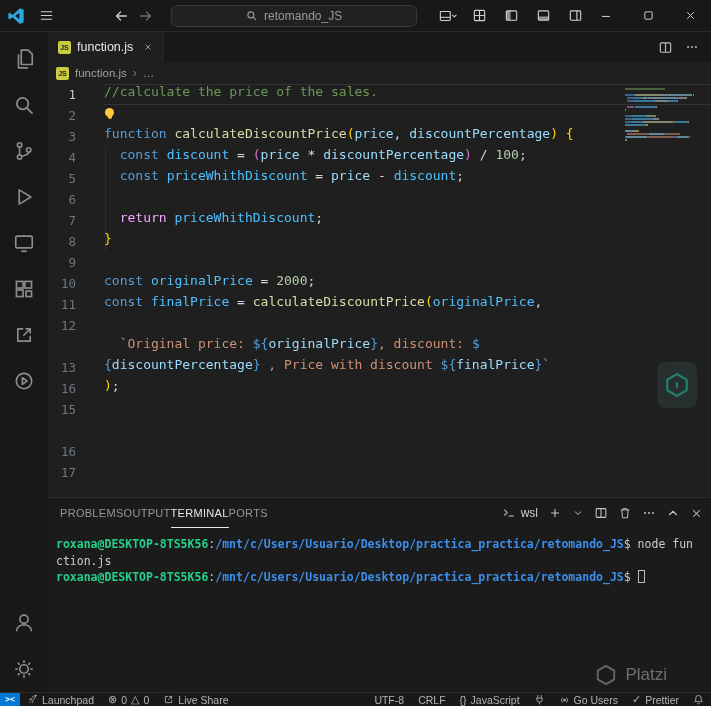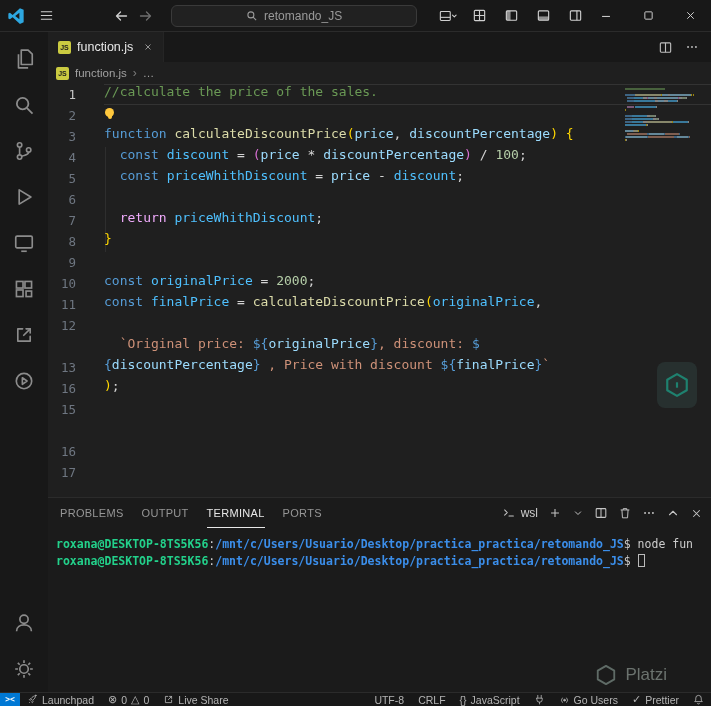--- a/index.html
+++ b/index.html
@@ -44,21 +44,21 @@
   .crow.cur{box-shadow:inset 0 -1px 0 #333333,inset 0 1px 0 #333333}
   .bulb{display:inline-block;width:9px;height:9px;background:#FFC83D;border-radius:50%;margin-left:1px;position:relative;top:0}
   .bulb::after{content:"";position:absolute;left:2.5px;top:8px;width:4px;height:3px;background:#FFC83D;border-radius:0 0 2px 2px}
   .indent-guide{position:absolute;left:57px;top:63px;width:1px;height:105px;background:rgba(255,255,255,0.07)}
   .minimap{position:absolute;right:6px;top:4px;width:80px}
   .mrow{display:flex;height:2px;margin-bottom:1px}
   .mseg{height:2px;opacity:.55}
   .editor-watermark{position:absolute;right:14px;top:278px;width:40px;height:46px;border-radius:8px;background:rgba(55,80,76,0.35);display:flex;align-items:center;justify-content:center}
   
   .panel{height:195px;border-top:1px solid #2b2b2b;background:#1b1b1b;position:relative;display:flex;flex-direction:column}
-  .panel-header{height:30px;display:flex;align-items:center;padding:0 8px 0 12px;gap:18px}
+  .panel-header{height:30px;display:flex;align-items:center;padding:0 8px 0 12px;}
   .ptab{font-size:11px;letter-spacing:.3px;color:#969696;height:30px;display:flex;align-items:center}
   .ptab.active{color:#e7e7e7;box-shadow:inset 0 -1px 0 #e7e7e7}
   .panel-toolbar{margin-left:auto;display:flex;align-items:center;gap:10px;color:#c5c5c5}
   .shell-item{display:flex;align-items:center;gap:5px;font-size:12px;color:#cccccc}
   .terminal{padding:8px 4px 0 8px;font:11.5px "DejaVu Sans Mono",monospace}
   .trow{white-space:pre;height:16.5px;line-height:16.5px}
   .tcursor{display:inline-block;width:7px;height:13px;border:1px solid #bbbbbb;vertical-align:-2px}
   .platzi-watermark{position:absolute;right:44px;bottom:6px;display:flex;align-items:center;gap:8px;color:#79827d;font-size:17px;opacity:.85}
   
   .statusbar{position:absolute;left:0;bottom:0;width:711px;height:14px;background:#181818;border-top:1px solid #2b2b2b;display:flex;align-items:center;overflow:hidden;font-size:10.5px;color:#b5b5b5}
@@ -466,20 +466,21 @@
             </span>
           <span class="ib">
               <svg width="13" height="13" viewBox="0 0 16 16" stroke="#c5c5c5" stroke-width="1.3">
                 <path d="m4 4 8 8M12 4l-8 8"></path>
               </svg>
             </span>
         </div>
       </div>
       <div class="terminal">
           <div class="trow"><span style="color: rgb(35, 209, 139); font-weight: bold;">roxana@DESKTOP-8TS5K56</span><span style="color: rgb(204, 204, 204);">:</span><span style="color: rgb(59, 142, 234); font-weight: bold;">/mnt/c/Users/Usuario/Desktop/practica_practica/retomando_JS</span><span style="color: rgb(204, 204, 204);">$ node fun</span></div>
+          <div class="trow"><span style="color: rgb(204, 204, 204);">ction.js</span></div>
           <div class="trow"><span style="color: rgb(35, 209, 139); font-weight: bold;">roxana@DESKTOP-8TS5K56</span><span style="color: rgb(204, 204, 204);">:</span><span style="color: rgb(59, 142, 234); font-weight: bold;">/mnt/c/Users/Usuario/Desktop/practica_practica/retomando_JS</span><span style="color: rgb(204, 204, 204);">$ </span><span class="tcursor"></span></div>
         </div>
       <div class="platzi-watermark">
         <svg width="22" height="22" viewBox="0 0 24 24" fill="none" stroke="#6b7a74" stroke-width="2" stroke-linejoin="round">
             <path d="M12 2 3 7.2v9.6L12 22l9-5.2V7.2L12 2z"></path>
           </svg>
         <span>Platzi</span>
       </div>
     </div>
   </div>

